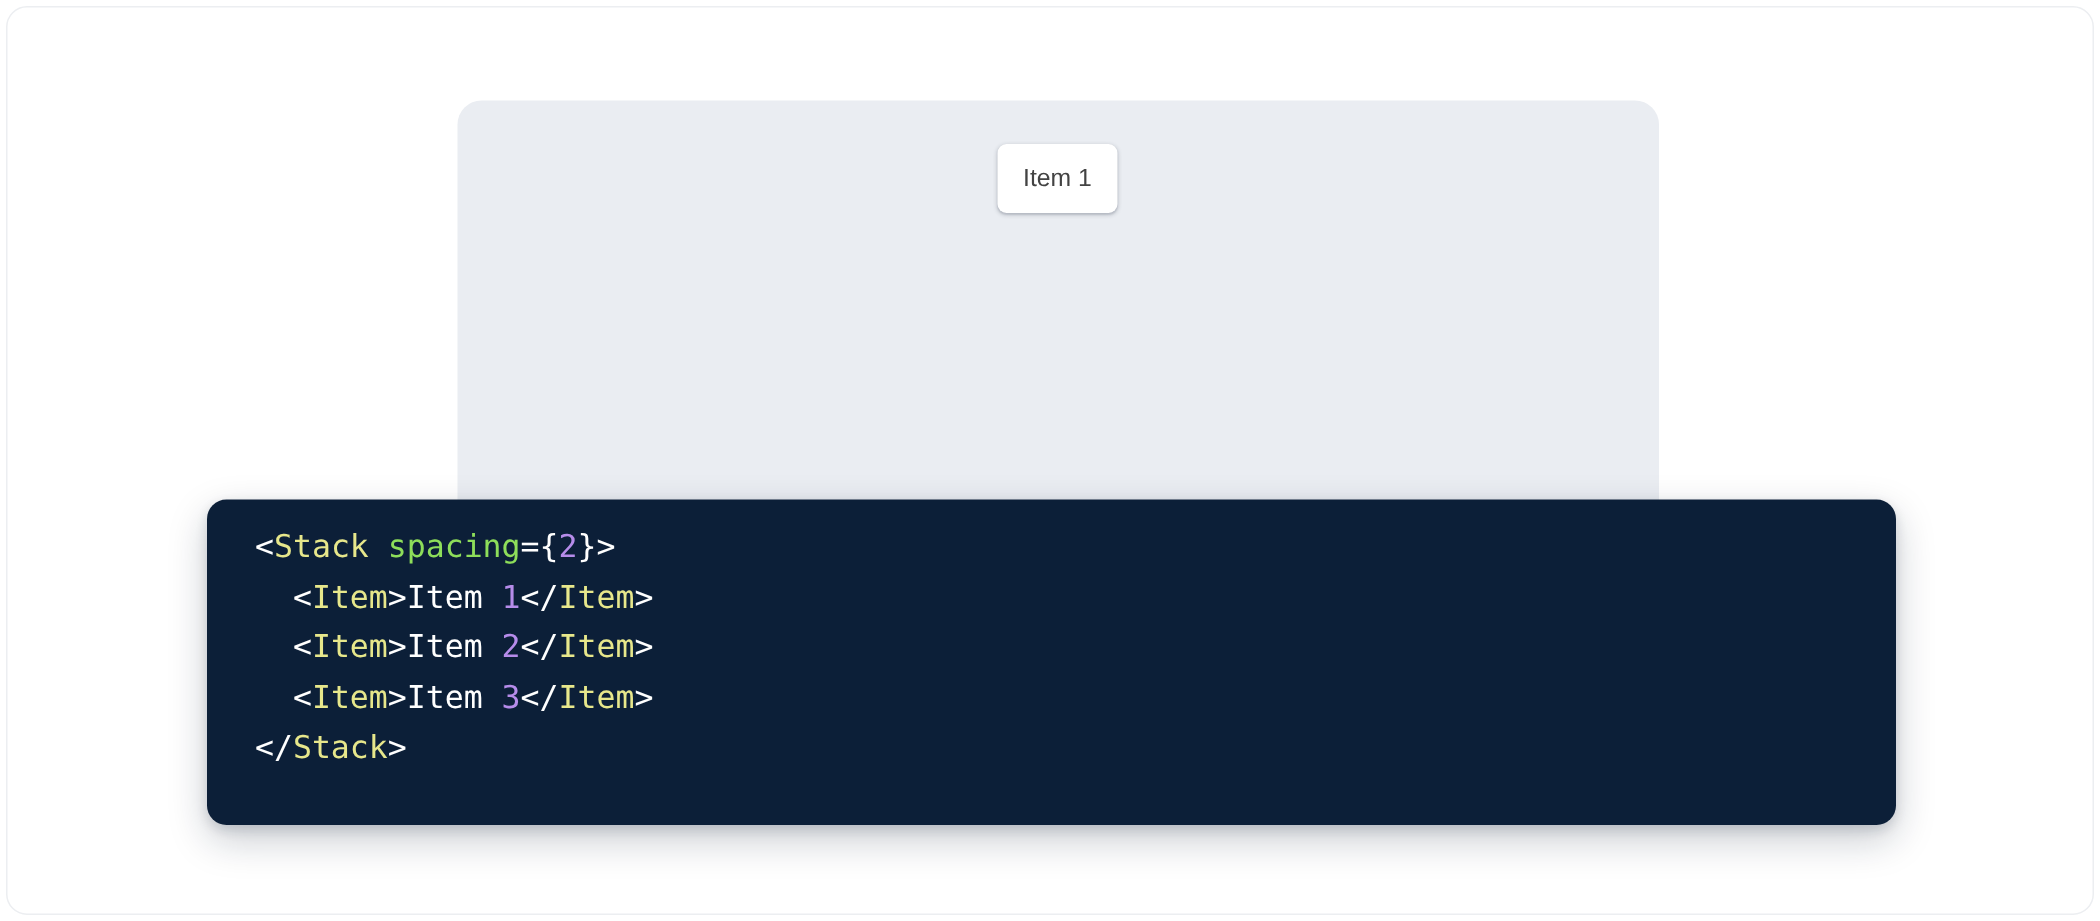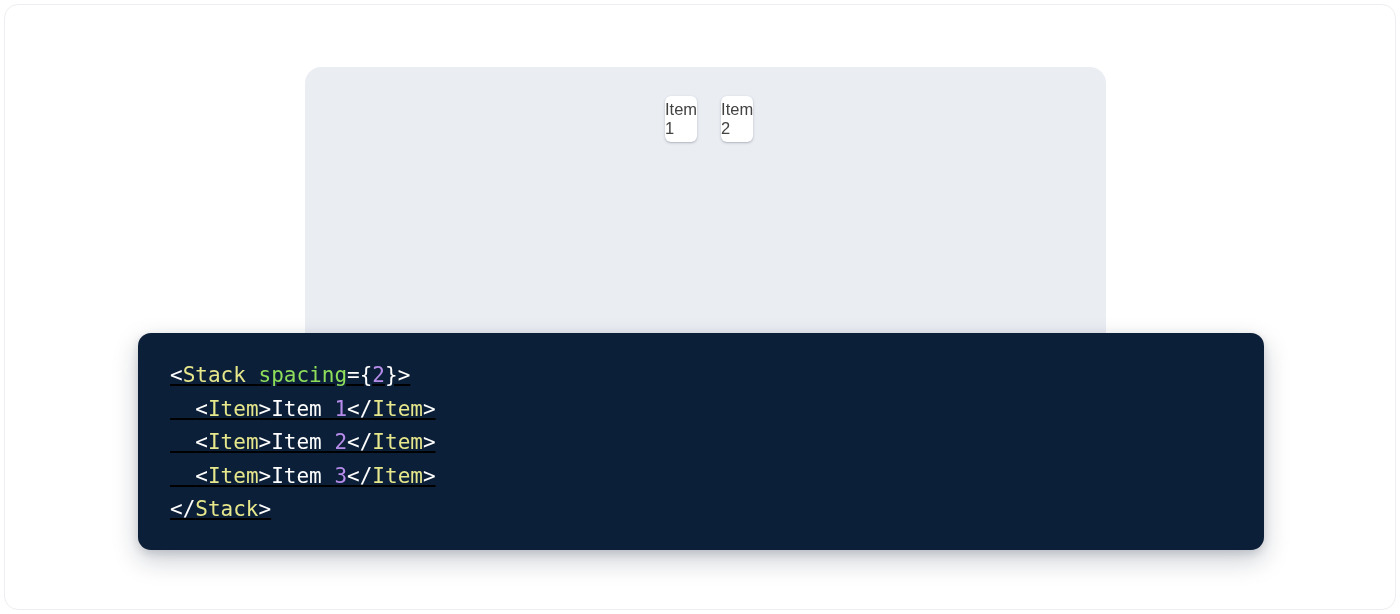--- a/index.html
+++ b/index.html
@@ -39,22 +39,24 @@
     border-radius: 16px 16px 0 0;
   }
 
   
   .stack {
     position: absolute;
     left: 360px;
     top: 29px;
     width: 80px;
     display: flex;
+    flex-direction: column;
     align-items: center;
-    gap: 24px;
+    gap: 37px;
+    justify-content: flex-end;
   }
 
   .item-card {
     width: 80px;
     height: 46px;
     box-sizing: border-box;
     background: #ffffff;
     border-radius: 6px;
     display: flex;
     align-items: center;
@@ -70,23 +72,22 @@
   .code-block {
     position: absolute;
     left: 133px;
     top: 328px;
     width: 1126px;
     height: 217px;
     box-sizing: border-box;
     background: #0c1f38;
     border-radius: 13px;
     box-shadow: 0 10px 26px rgba(15, 28, 48, 0.22), 0 3px 8px rgba(15, 28, 48, 0.14);
-    padding: 26px 32px;
+    padding: 15px 32px;
     overflow: hidden;
-    text-decoration: underline;
   }
 
   .code-pre {
     margin: 0;
     font-family: "DejaVu Sans Mono", "Liberation Mono", monospace;
     font-size: 21px;
     line-height: 33.6px;
     white-space: pre;
     color: #ffffff;
     letter-spacing: 0px;
@@ -102,23 +103,20 @@
 <body>
 
 <div class="page-frame">
 
   <div class="preview-panel">
 
     <div class="stack">
       <div class="item-card">
         <span>Item 1</span>
       </div>
-      <div class="item-card">
-        <span>Item 2</span>
-      </div>
     </div>
 
   </div>
 
   <div class="code-block">
     <pre class="code-pre" id="code-pre"><span><span class="tok-punct">&lt;</span><span class="tok-tag">Stack</span><span class="tok-punct"> </span><span class="tok-attr">spacing</span><span class="tok-punct">={</span><span class="tok-num">2</span><span class="tok-punct">}&gt;</span></span>
 <span>  <span class="tok-punct">&lt;</span><span class="tok-tag">Item</span><span class="tok-punct">&gt;</span><span class="tok-text">Item </span><span class="tok-num">1</span><span class="tok-punct">&lt;/</span><span class="tok-tag">Item</span><span class="tok-punct">&gt;</span></span>
 <span>  <span class="tok-punct">&lt;</span><span class="tok-tag">Item</span><span class="tok-punct">&gt;</span><span class="tok-text">Item </span><span class="tok-num">2</span><span class="tok-punct">&lt;/</span><span class="tok-tag">Item</span><span class="tok-punct">&gt;</span></span>
 <span>  <span class="tok-punct">&lt;</span><span class="tok-tag">Item</span><span class="tok-punct">&gt;</span><span class="tok-text">Item </span><span class="tok-num">3</span><span class="tok-punct">&lt;/</span><span class="tok-tag">Item</span><span class="tok-punct">&gt;</span></span>
 <span><span class="tok-punct">&lt;/</span><span class="tok-tag">Stack</span><span class="tok-punct">&gt;</span></span></pre>

